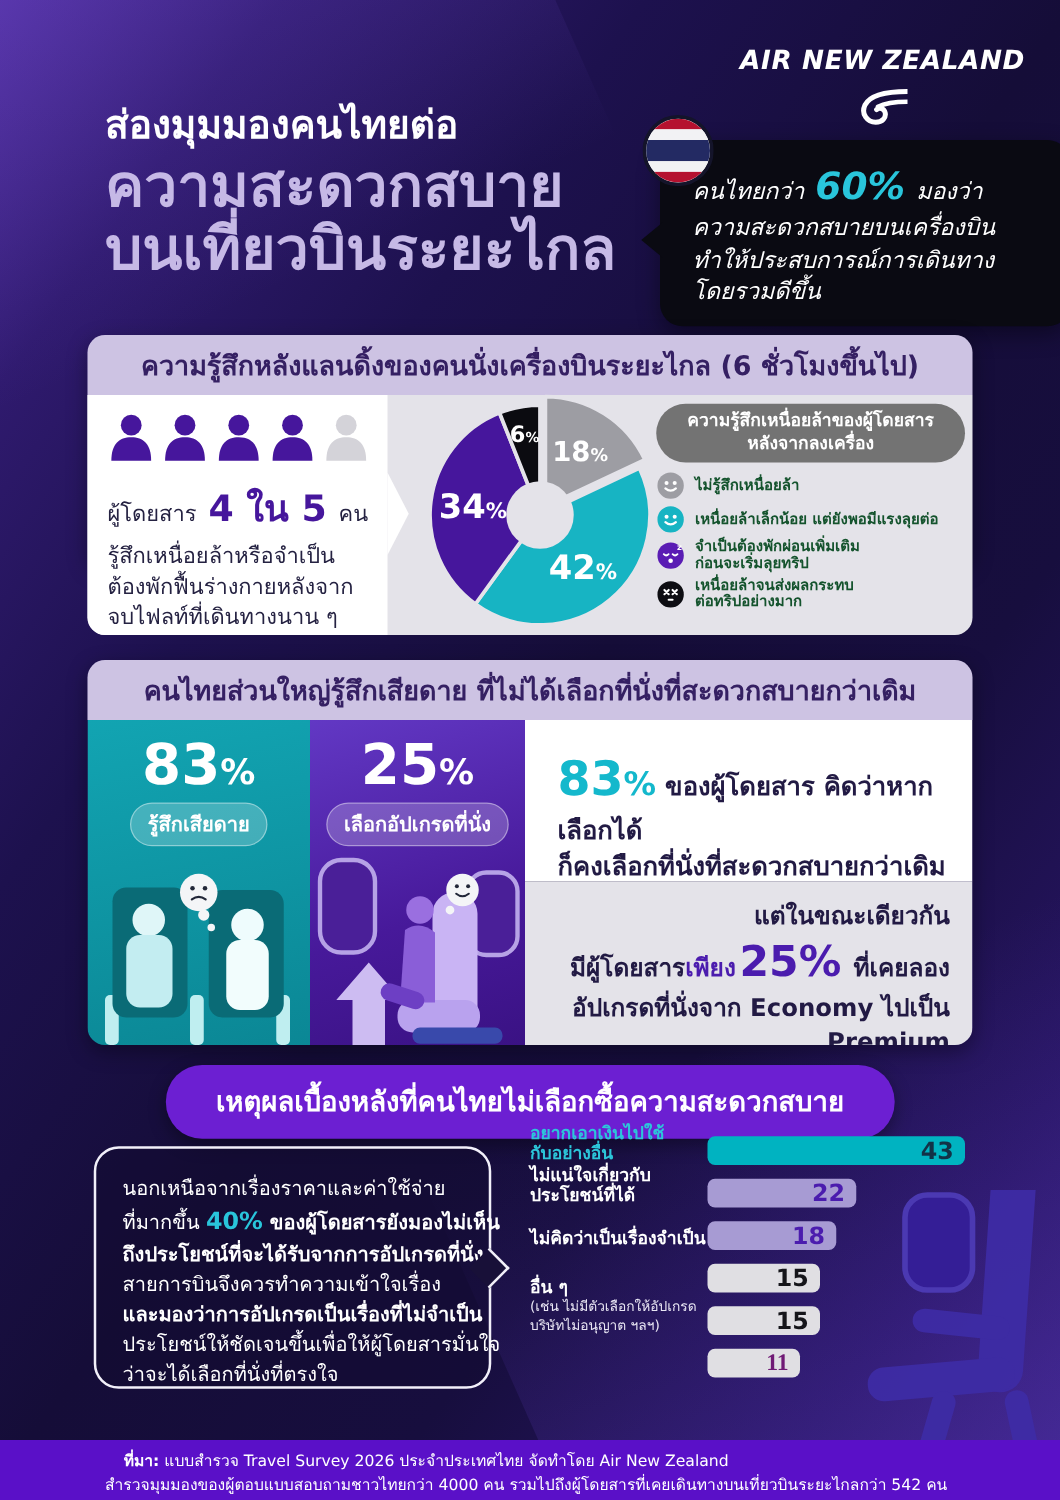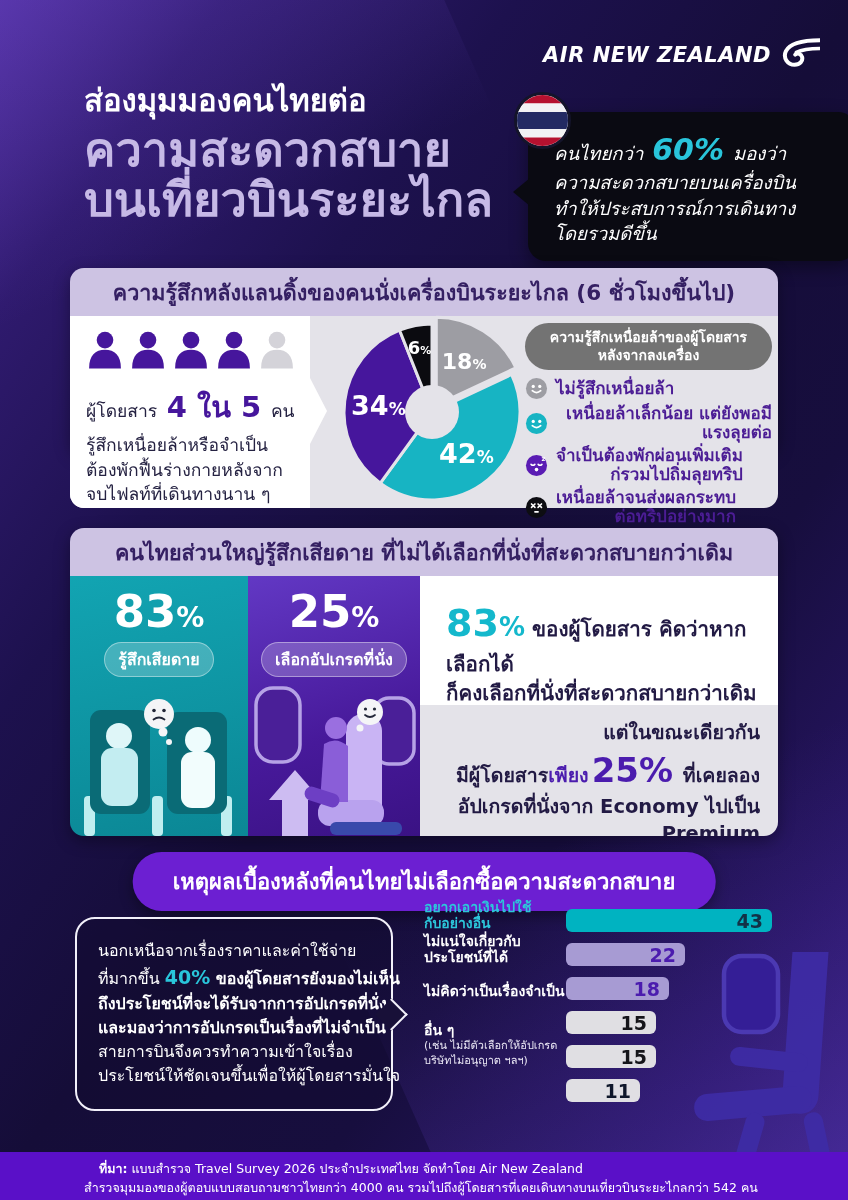--- a/index.html
+++ b/index.html
@@ -6,21 +6,21 @@
   .page{position:relative;width:848px;height:1200px;overflow:hidden;
     font-family:"DejaVu Sans","Liberation Sans",sans-serif;color:#fff;
     background:linear-gradient(126deg,#4e2e9c 0%,#2f1a6e 13%,#1d114e 30%,#150d38 50%,#170e3e 68%,#271563 86%,#37207f 100%);}
   .streak{position:absolute;pointer-events:none;}
   .streak-tl{left:-120px;top:-140px;width:560px;height:380px;transform:rotate(-24deg);
     background:linear-gradient(180deg,rgba(124,84,226,.30),rgba(124,84,226,0));}
   .streak-br{right:-150px;bottom:-30px;width:600px;height:430px;transform:rotate(-24deg);
     background:linear-gradient(0deg,rgba(110,70,220,.28),rgba(110,70,220,0));}
 
   
-  .logo{position:absolute;top:36px;right:28px;display:flex;align-items:center;gap:9px;}
+  .logo{position:absolute;top:36px;right:28px;display:flex;align-items:center;gap:9px;flex-direction:column;}
   .logo-text{font-size:21px;font-weight:bold;font-style:italic;letter-spacing:.5px;color:#fff;}
 
   
   .title{position:absolute;left:84px;top:84px;line-height:1.05;}
   .title .t1{font-size:31px;font-weight:700;color:#fff;margin-bottom:8px;}
   .title .t2{font-size:47px;font-weight:800;color:#c6b9e6;line-height:1.08;}
 
   
   .callout{position:absolute;left:528px;top:112px;width:286px;background:#0a0a12;border-radius:18px;
     padding:17px 16px 14px 26px;font-style:italic;box-shadow:0 6px 18px rgba(0,0,0,.4);}
@@ -46,21 +46,21 @@
   .stat-line1{font-size:17.5px;white-space:nowrap;}
   .stat-big{font-size:29px;font-weight:800;color:#46169c;padding:0 4px;}
   .stat-rest{font-size:17.5px;line-height:1.4;margin-top:3px;}
   .donut-wrap{position:absolute;left:264px;top:-2px;width:196px;height:196px;}
   .legend{position:absolute;left:455px;top:7px;width:247px;}
   .legend-pill{background:#737373;border-radius:26px;padding:6px 8px;text-align:center;color:#fff;
     font-weight:700;font-size:14px;line-height:1.25;}
   .legend-items{margin-top:7px;}
   .legend-row{display:flex;align-items:center;gap:8px;margin-bottom:4px;}
   .legend-ic{flex:none;width:23px;height:23px;}
-  .legend-txt{font-size:17px;font-weight:600;color:#4c1d95;line-height:1.12;text-align:right;}
+  .legend-txt{font-size:12px;font-weight:600;color:#14532d;line-height:1.12;}
 
   
   .card2{top:528px;height:308px;}
   .card2-body{height:260px;display:flex;border-radius:0 0 14px 14px;overflow:hidden;}
   .col-teal{position:relative;width:178px;background:linear-gradient(168deg,#12a4b2,#0b8795);text-align:center;padding-top:13px;box-sizing:border-box;}
   .col-purple{position:relative;width:172px;background:linear-gradient(163deg,#6238c4 0%,#47199a 60%,#3a1284 100%);text-align:center;padding-top:13px;box-sizing:border-box;}
   .pct{color:#fff;font-weight:800;line-height:1;}
   .pct .pnum{font-size:45px;}
   .pct .psym{font-size:28px;}
   .pct-pill{display:inline-block;margin-top:8px;background:rgba(255,255,255,.22);border:1.5px solid rgba(255,255,255,.4);
@@ -235,21 +235,21 @@
             <div class="legend-row">
               <span class="legend-ic"><svg width="23" height="23" viewBox="0 0 24 24">
                   <circle cx="12" cy="12" r="11" fill="#5a1cb4"></circle>
                   <path d="M6.3 10.8 Q8.3 12.8 10.3 10.8" stroke="#fff" stroke-width="1.6" fill="none" stroke-linecap="round"></path>
                   <path d="M13.7 10.8 Q15.7 12.8 17.7 10.8" stroke="#fff" stroke-width="1.6" fill="none" stroke-linecap="round"></path>
                   <circle cx="12" cy="16.3" r="1.9" fill="#fff"></circle>
                   <text x="17.3" y="7.2" font-size="7" font-weight="bold" fill="#fff" font-family="DejaVu Sans, sans-serif">z</text>
                 </svg></span>
               <div class="legend-txt">
                 <div>จำเป็นต้องพักผ่อนเพิ่มเติม</div>
-                <div>ก่รวมไปถิ่มลุยทริป</div>
+                <div>ก่อนจะเริ่มลุยทริป</div>
               </div>
             </div>
             <div class="legend-row">
               <span class="legend-ic"><svg width="23" height="23" viewBox="0 0 24 24">
                   <circle cx="12" cy="12" r="11" fill="#0d0d12"></circle>
                   <path d="M6.8 8.3 L10.4 11.9 M10.4 8.3 L6.8 11.9 M13.6 8.3 L17.2 11.9 M17.2 8.3 L13.6 11.9" stroke="#fff" stroke-width="1.7" stroke-linecap="round"></path>
                   <path d="M10.4 16.5 L13.6 16.5" stroke="#fff" stroke-width="1.8" stroke-linecap="round"></path>
                 </svg></span>
               <div class="legend-txt">
                 <div>เหนื่อยล้าจนส่งผลกระทบ</div>
@@ -328,23 +328,24 @@
   </div>
 
   <div class="pill-header">เหตุผลเบื้องหลังที่คนไทยไม่เลือกซื้อความสะดวกสบาย</div>
 
   <div class="bubble">
     <div class="bubble-tail"></div>
     <div>
         <div class="bl"><span>นอกเหนือจากเรื่องราคาและค่าใช้จ่าย</span></div>
         <div class="bl"><span>ที่มากขึ้น </span><span class="teal">40%</span><span class="bold"> ของผู้โดยสารยังมองไม่เห็น</span></div>
         <div class="bl"><span class="bold">ถึงประโยชน์ที่จะได้รับจากการอัปเกรดที่นั่ง</span></div>
+        <div class="bl"><span>สายการบินจึงควรทำความเข้าใจเรื่อง</span></div>
         <div class="bl"><span class="bold">และมองว่าการอัปเกรดเป็นเรื่องที่ไม่จำเป็น</span></div>
-        <div class="bl"><span>สายการบินจึงควรทำความเข้าใจเรื่อง</span></div>
         <div class="bl"><span>ประโยชน์ให้ชัดเจนขึ้นเพื่อให้ผู้โดยสารมั่นใจ</span></div>
+        <div class="bl"><span>ว่าจะได้เลือกที่นั่งที่ตรงใจ</span></div>
       </div>
   </div>
 
   <div class="bars">
       <div class="bar-row">
         <div class="bar-label teal">
           <div>อยากเอาเงินไปใช้</div>
           <div>กับอย่างอื่น</div>
         </div>
         <div class="bar-track">
@@ -390,21 +391,21 @@
         </div>
         <div class="bar-track">
           <div class="bar" style="width: 90px; background: rgb(224, 223, 227); color: rgb(21, 21, 26);">
             <span class="bar-value">15</span>
           </div>
         </div>
       </div>
       <div class="bar-row">
         <div class="bar-label"></div>
         <div class="bar-track">
-          <div class="bar" style="width: 74px; background: rgb(224, 223, 227); color: #0f172a;">
+          <div class="bar" style="width: 74px; background: rgb(224, 223, 227); color: #701a75; font-family: Liberation Serif, serif;">
             <span class="bar-value">11</span>
           </div>
         </div>
       </div>
     </div>
 
   <svg class="seat-illus" width="160" height="212" viewBox="0 0 160 212">
     <g fill="#3e2ca6" opacity="0.92">
       <rect x="100" y="-34" width="36" height="196" rx="18" transform="rotate(4 118 64)"></rect>
       <rect x="42" y="98" width="78" height="19" rx="9.5" transform="rotate(6 81 107)"></rect>

